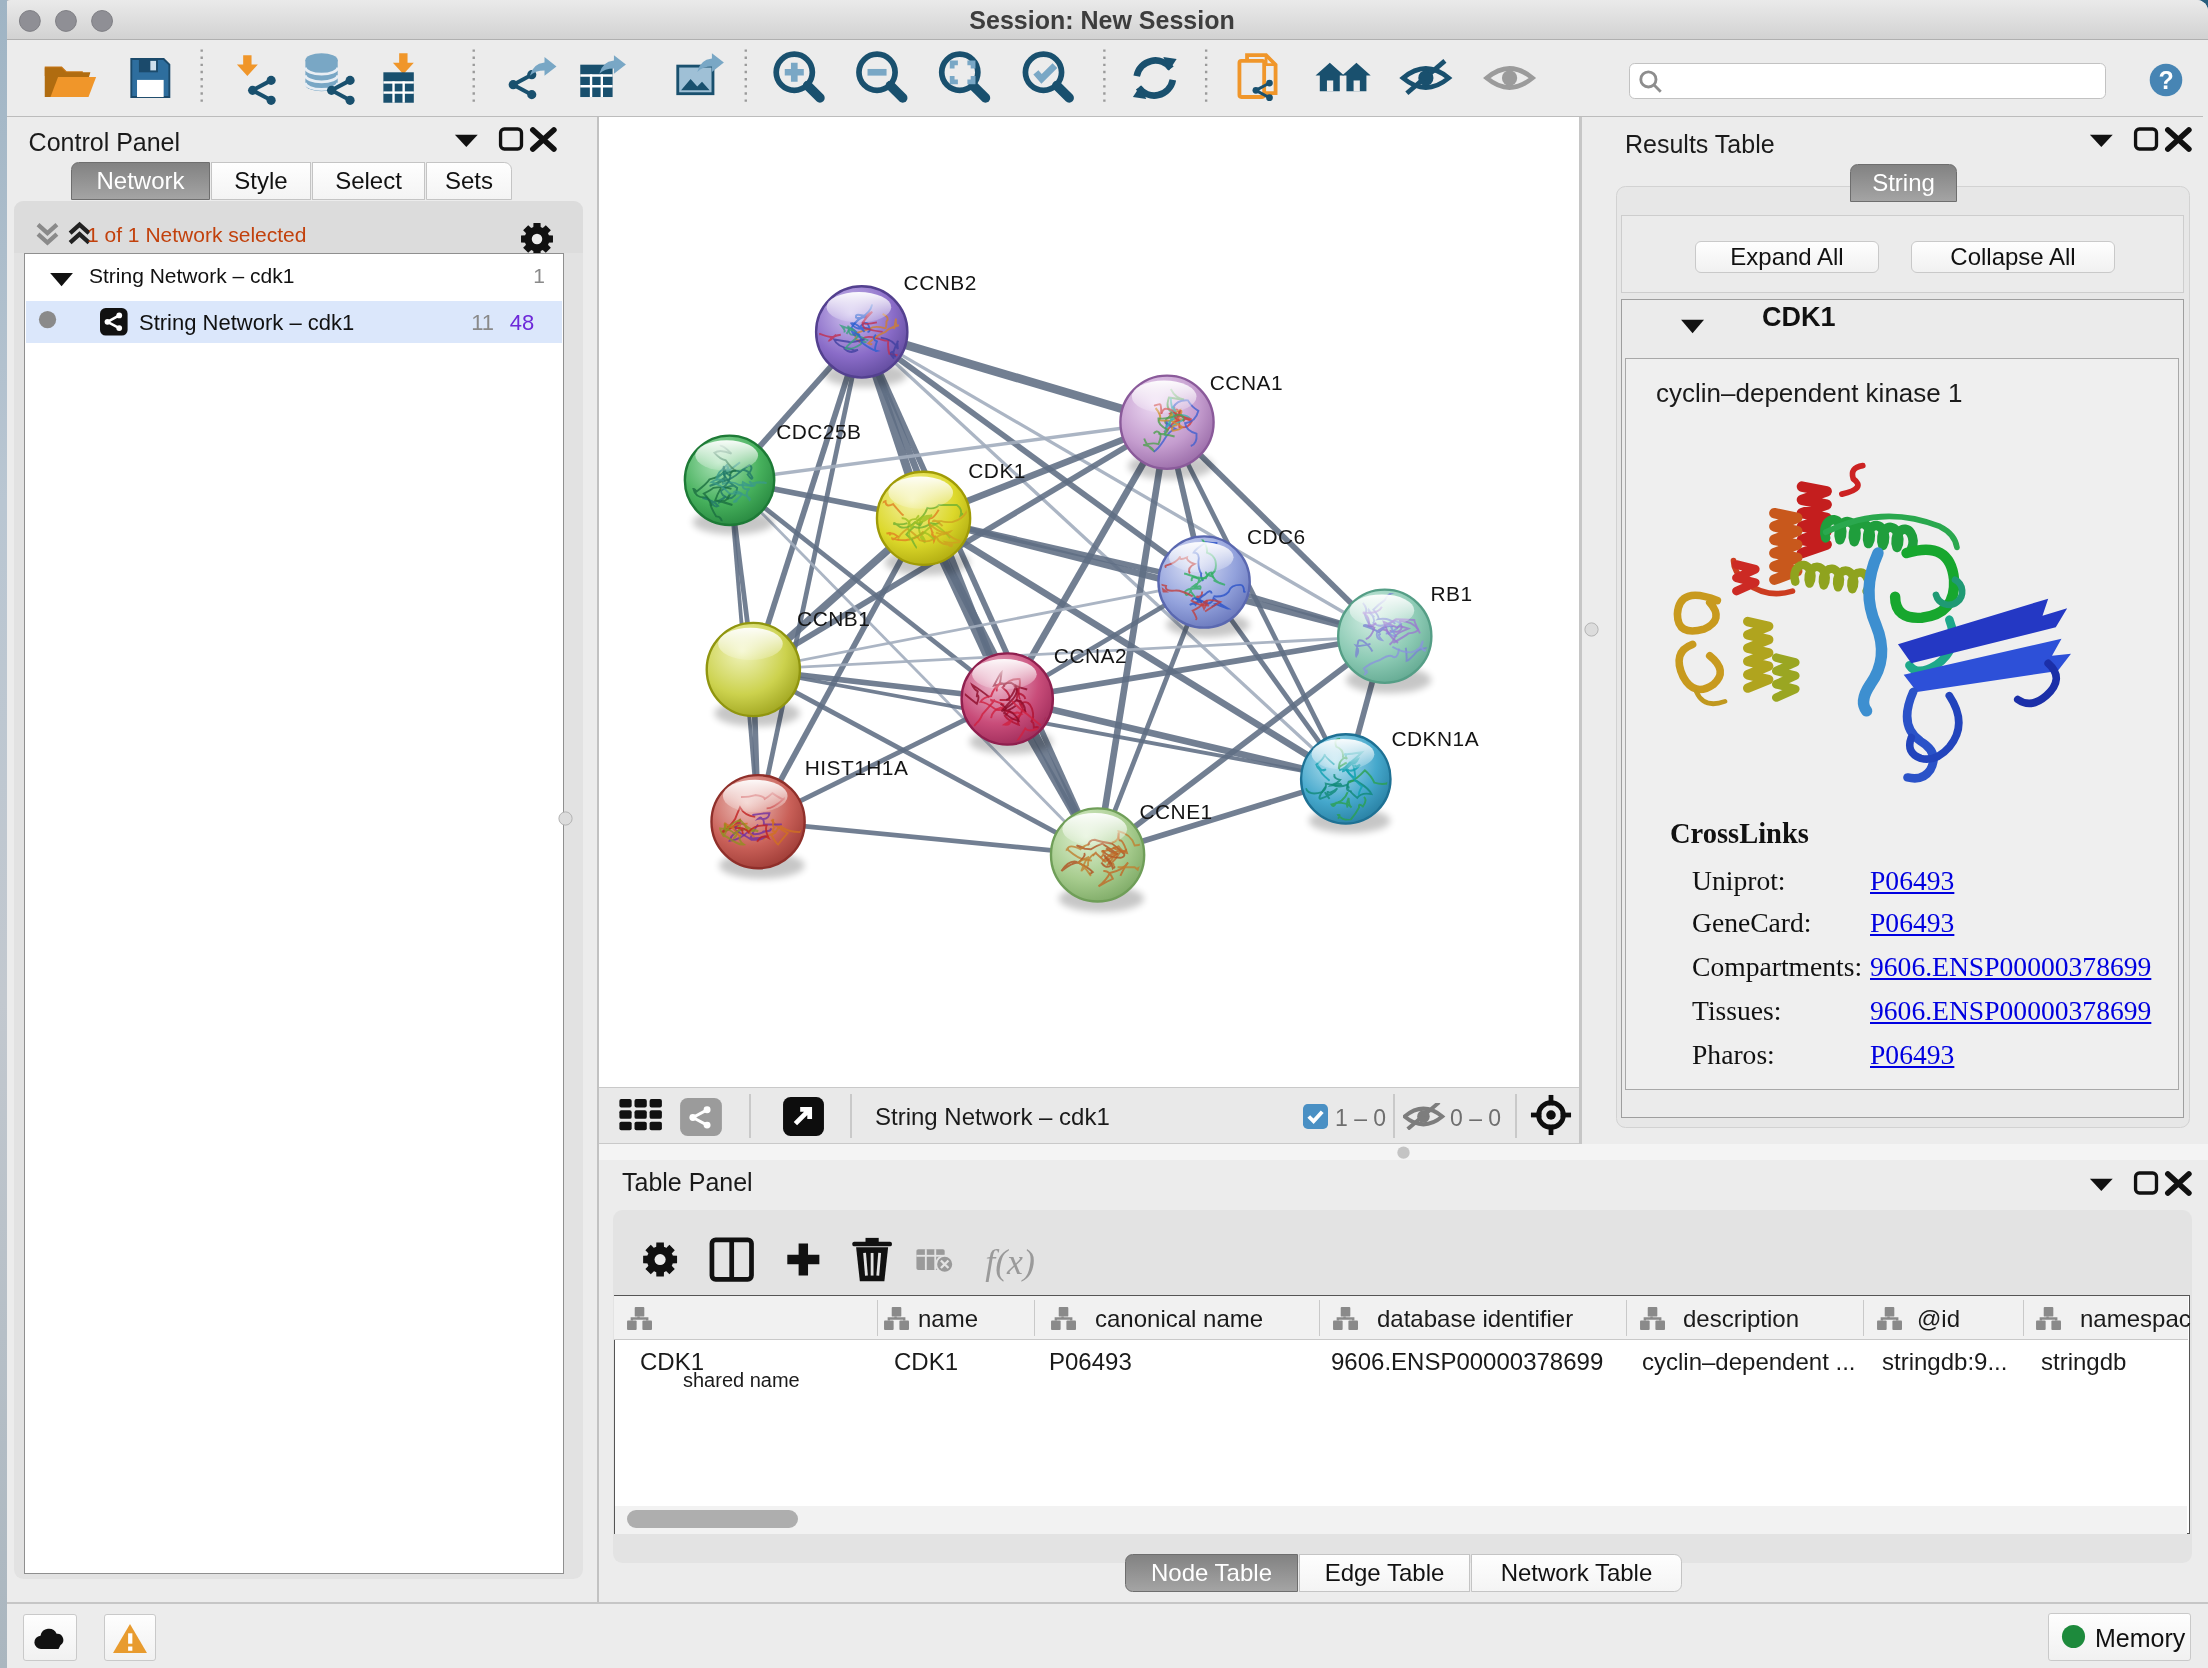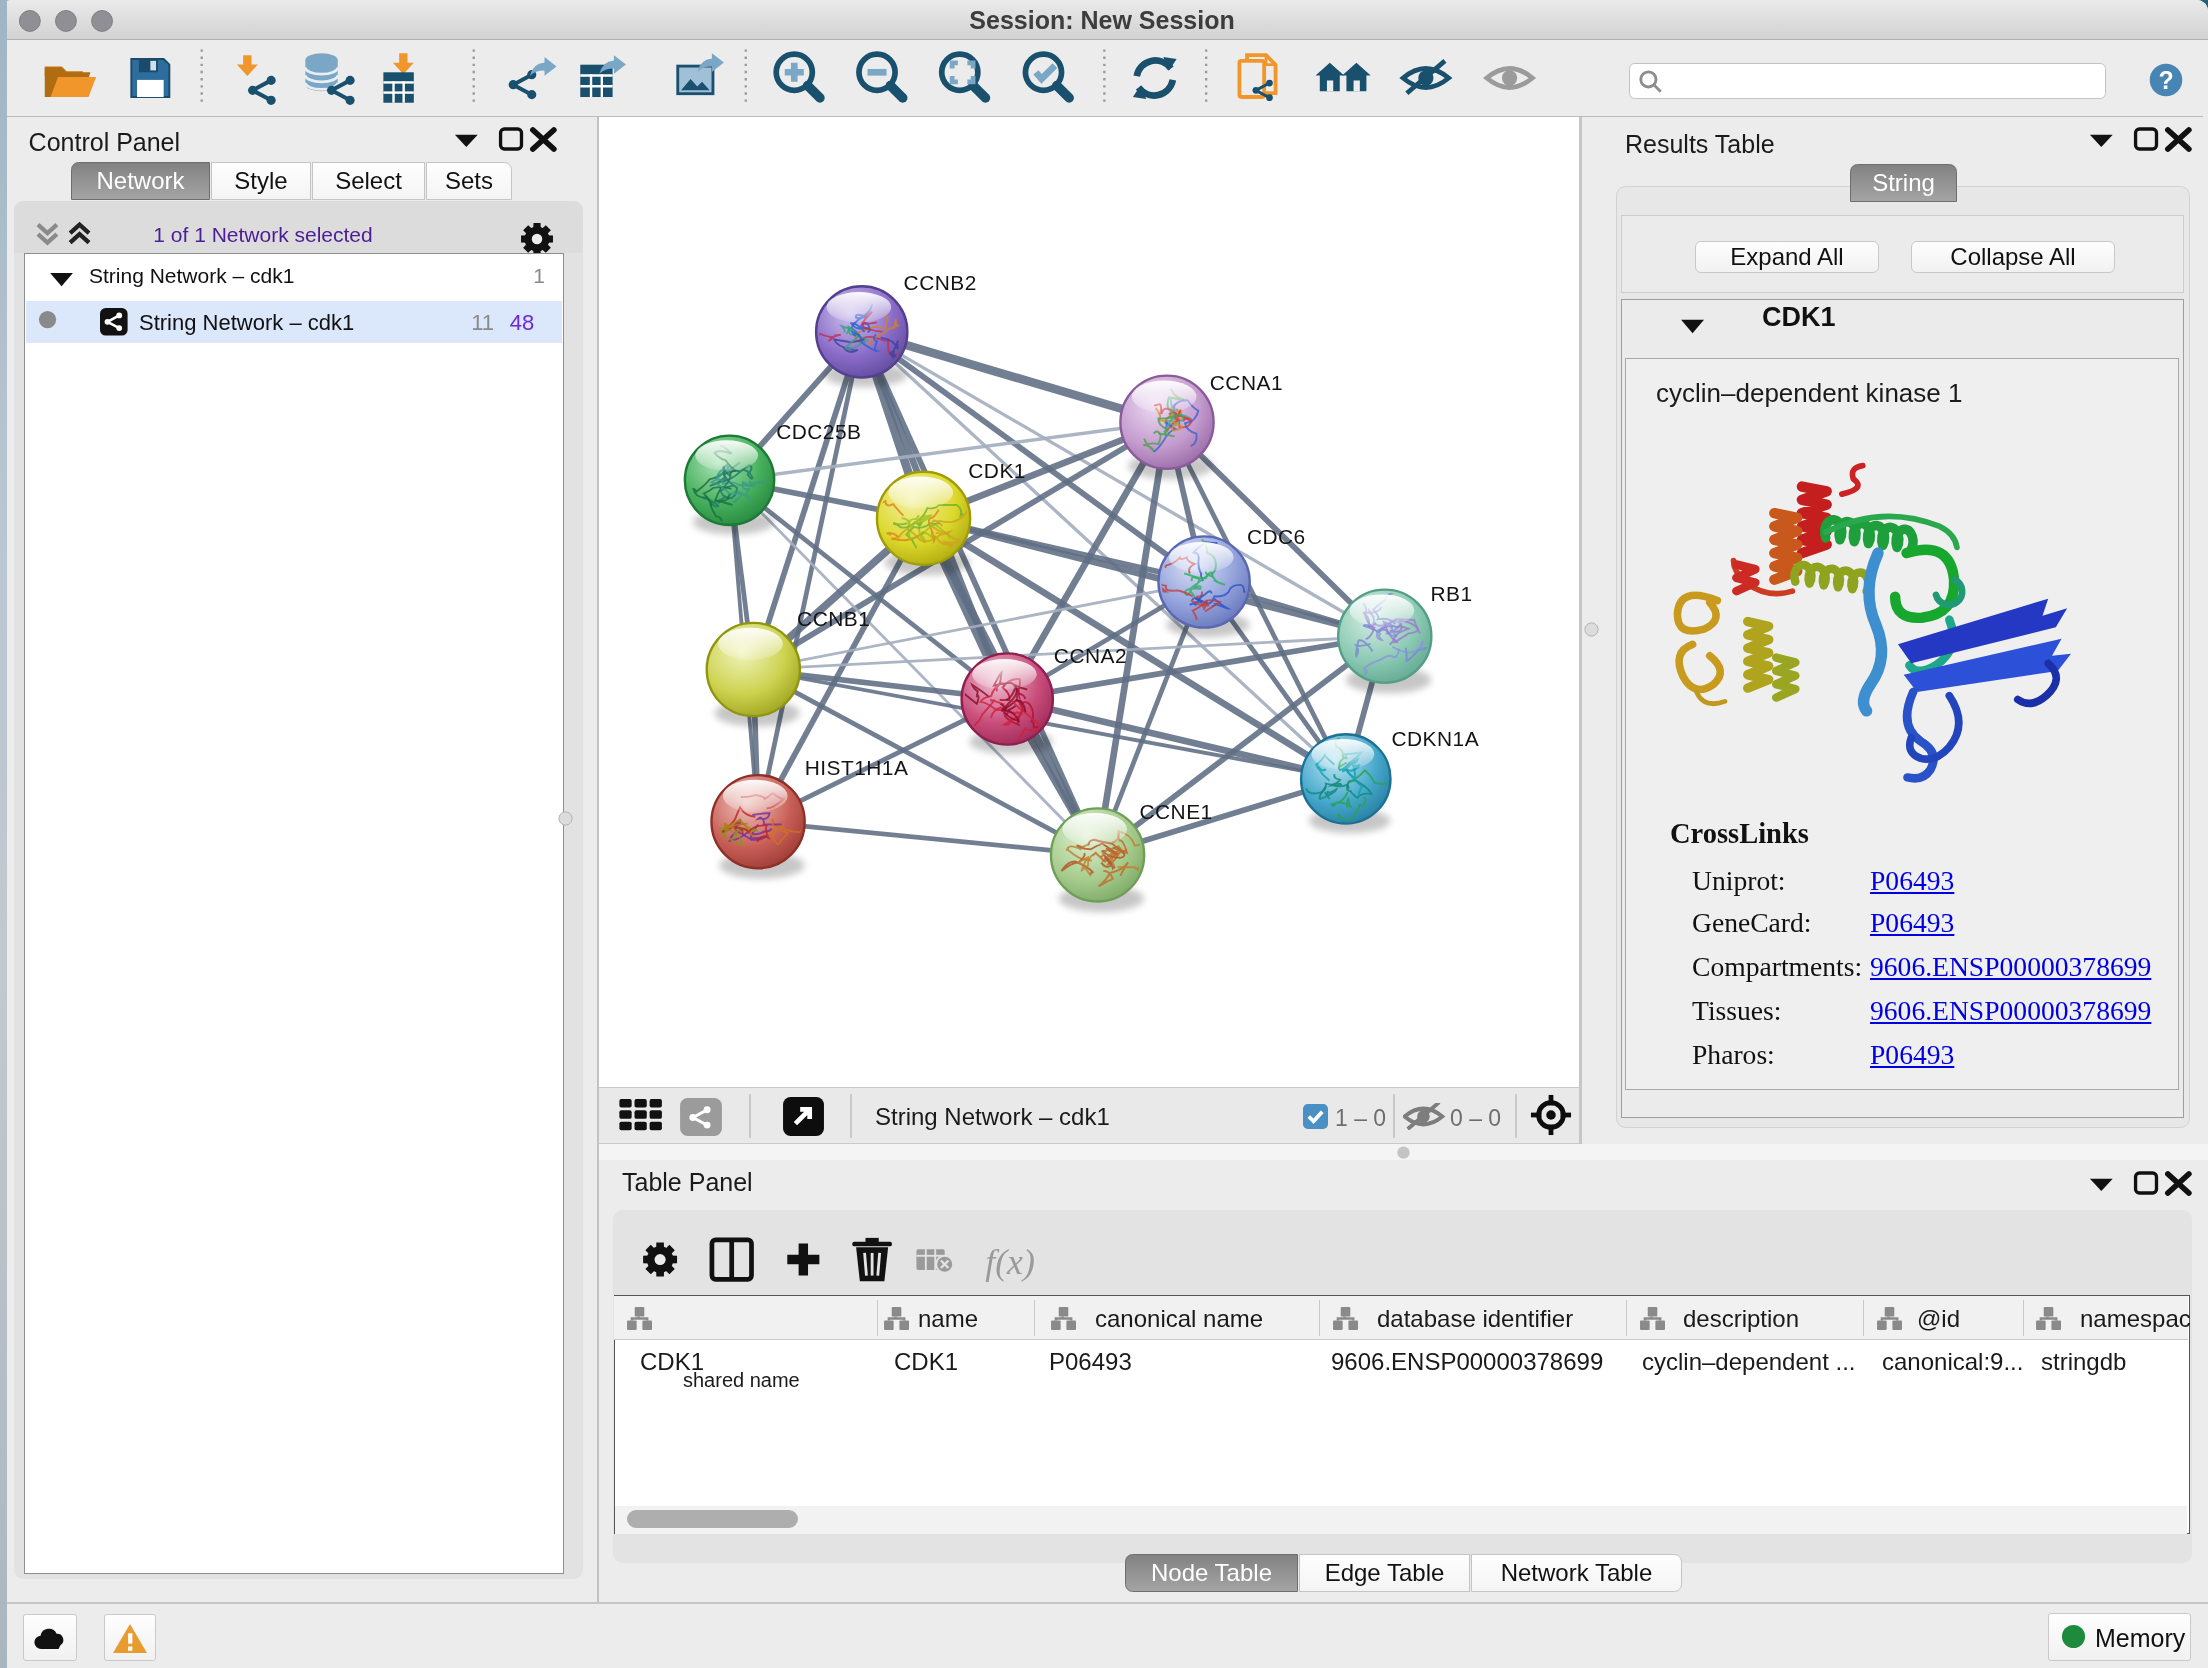--- a/index.html
+++ b/index.html
@@ -178,21 +178,21 @@
 <svg class="abs" style="left:28.5px;top:219px" width="67" height="34" viewBox="0 0 70 36">
 <g fill="none" stroke="#8a8a8a" stroke-width="4.5">
         <path d="M8 6 l10 9 l10 -9"></path>
         <path d="M8 16 l10 9 l10 -9"></path>
       </g>
 <g fill="none" stroke="#222" stroke-width="4.5">
         <path d="M42 15 l10 -9 l10 9"></path>
         <path d="M42 25 l10 -9 l10 9"></path>
       </g>
 </svg>
-<div class="abs" style="left:86px;top:223px;width:352px;text-align:center;font-size:21px;color:#4c1d95">1 of 1 Network selected</div>
+<div class="abs" style="left:86px;top:223px;width:352px;text-align:left;font-size:21px;color:#c2410c">1 of 1 Network selected</div>
 <svg class="abs" style="left:514px;top:217px" width="44" height="44" viewBox="0 0 46 46">
       <circle cx="23" cy="23" r="13" fill="#111"></circle>
       <path d="M33.3 19.1 L39.7 19.3 L39.7 26.7 L33.3 26.9 Z M33.1 27.6 L37.5 32.2 L32.2 37.5 L27.6 33.1 Z M26.9 33.3 L26.7 39.7 L19.3 39.7 L19.1 33.3 Z M18.4 33.1 L13.8 37.5 L8.5 32.2 L12.9 27.6 Z M12.7 26.9 L6.3 26.7 L6.3 19.3 L12.7 19.1 Z M12.9 18.4 L8.5 13.8 L13.8 8.5 L18.4 12.9 Z M19.1 12.7 L19.3 6.3 L26.7 6.3 L26.9 12.7 Z M27.6 12.9 L32.2 8.5 L37.5 13.8 L33.1 18.4 Z" fill="#111"></path>
       <circle cx="23" cy="23" r="5.5" fill="#ececec"></circle>
     </svg>
 <div class="abs" style="left:23px;top:253px;width:540px;height:1321px;background:#fff;border:1.4px solid #8f8f8f"></div>
 <svg class="abs" style="left:48px;top:271px" width="27" height="19" viewBox="0 0 28 20">
       <path d="M1 2 h24 l-12 14 Z" fill="#111"></path>
     </svg>
 <div class="abs" style="left:88px;top:264px;font-size:21px">String Network – cdk1</div>
@@ -783,21 +783,21 @@
         <rect x="16" y="14" width="10" height="10" rx="1"></rect>
         <path d="M12 10 v3 M5 14 v-2 h16 v2" stroke="#8a8a8a" stroke-width="2.5" fill="none"></path>
       </g>
     </svg>
     <div class="abs" style="left:2079px;top:1305px;font-size:24px;color:#1a1a1a">namespac</div>
     <div class="abs" style="left:639px;top:1348px;font-size:24px;color:#1a1a1a">CDK1</div>
     <div class="abs" style="left:893px;top:1348px;font-size:24px;color:#1a1a1a">CDK1</div>
     <div class="abs" style="left:1048px;top:1348px;font-size:24px;color:#1a1a1a">P06493</div>
     <div class="abs" style="left:1330px;top:1348px;font-size:24px;color:#1a1a1a">9606.ENSP00000378699</div>
     <div class="abs" style="left:1641px;top:1348px;font-size:24px;color:#1a1a1a">cyclin–dependent ...</div>
-    <div class="abs" style="left:1881px;top:1348px;font-size:24px;color:#1a1a1a">canonical:9...</div>
+    <div class="abs" style="left:1881px;top:1348px;font-size:24px;color:#1a1a1a">stringdb:9...</div>
     <div class="abs" style="left:2040px;top:1348px;font-size:24px;color:#1a1a1a">stringdb</div>
     <div class="abs" style="left:614px;top:1506px;width:1572px;height:27.6px;background:#f2f2f2"></div>
 <div class="abs" style="left:626px;top:1510px;width:171px;height:18px;background:#aeaeae;border-radius:9.5px"></div>
 <div class="tab tabsel" style="left:1124px;top:1554px;width:173px;border-radius:7.6px 0 0 7.6px">Node Table</div>
 <div class="tab" style="left:1298px;top:1554px;width:171px">Edge Table</div>
 <div class="tab" style="left:1470px;top:1554px;width:211px;border-radius:0 7.6px 7.6px 0">Network Table</div>
 <div class="abs" style="left:0;top:1602px;width:2208px;height:1.9px;background:#c6c6c6"></div>
 <div class="btn" style="left:22px;top:1614px;width:54px;height:47px;border-radius:2.9px"></div>
 <svg class="abs" style="left:31px;top:1626px" width="36" height="25" viewBox="0 0 38 26">
       <path d="M10 24 a7 7 0 0 1 -1 -14 a9 9 0 0 1 17 -2 a6.5 6.5 0 0 1 4 12 l-2 4 Z" fill="#111"></path>

